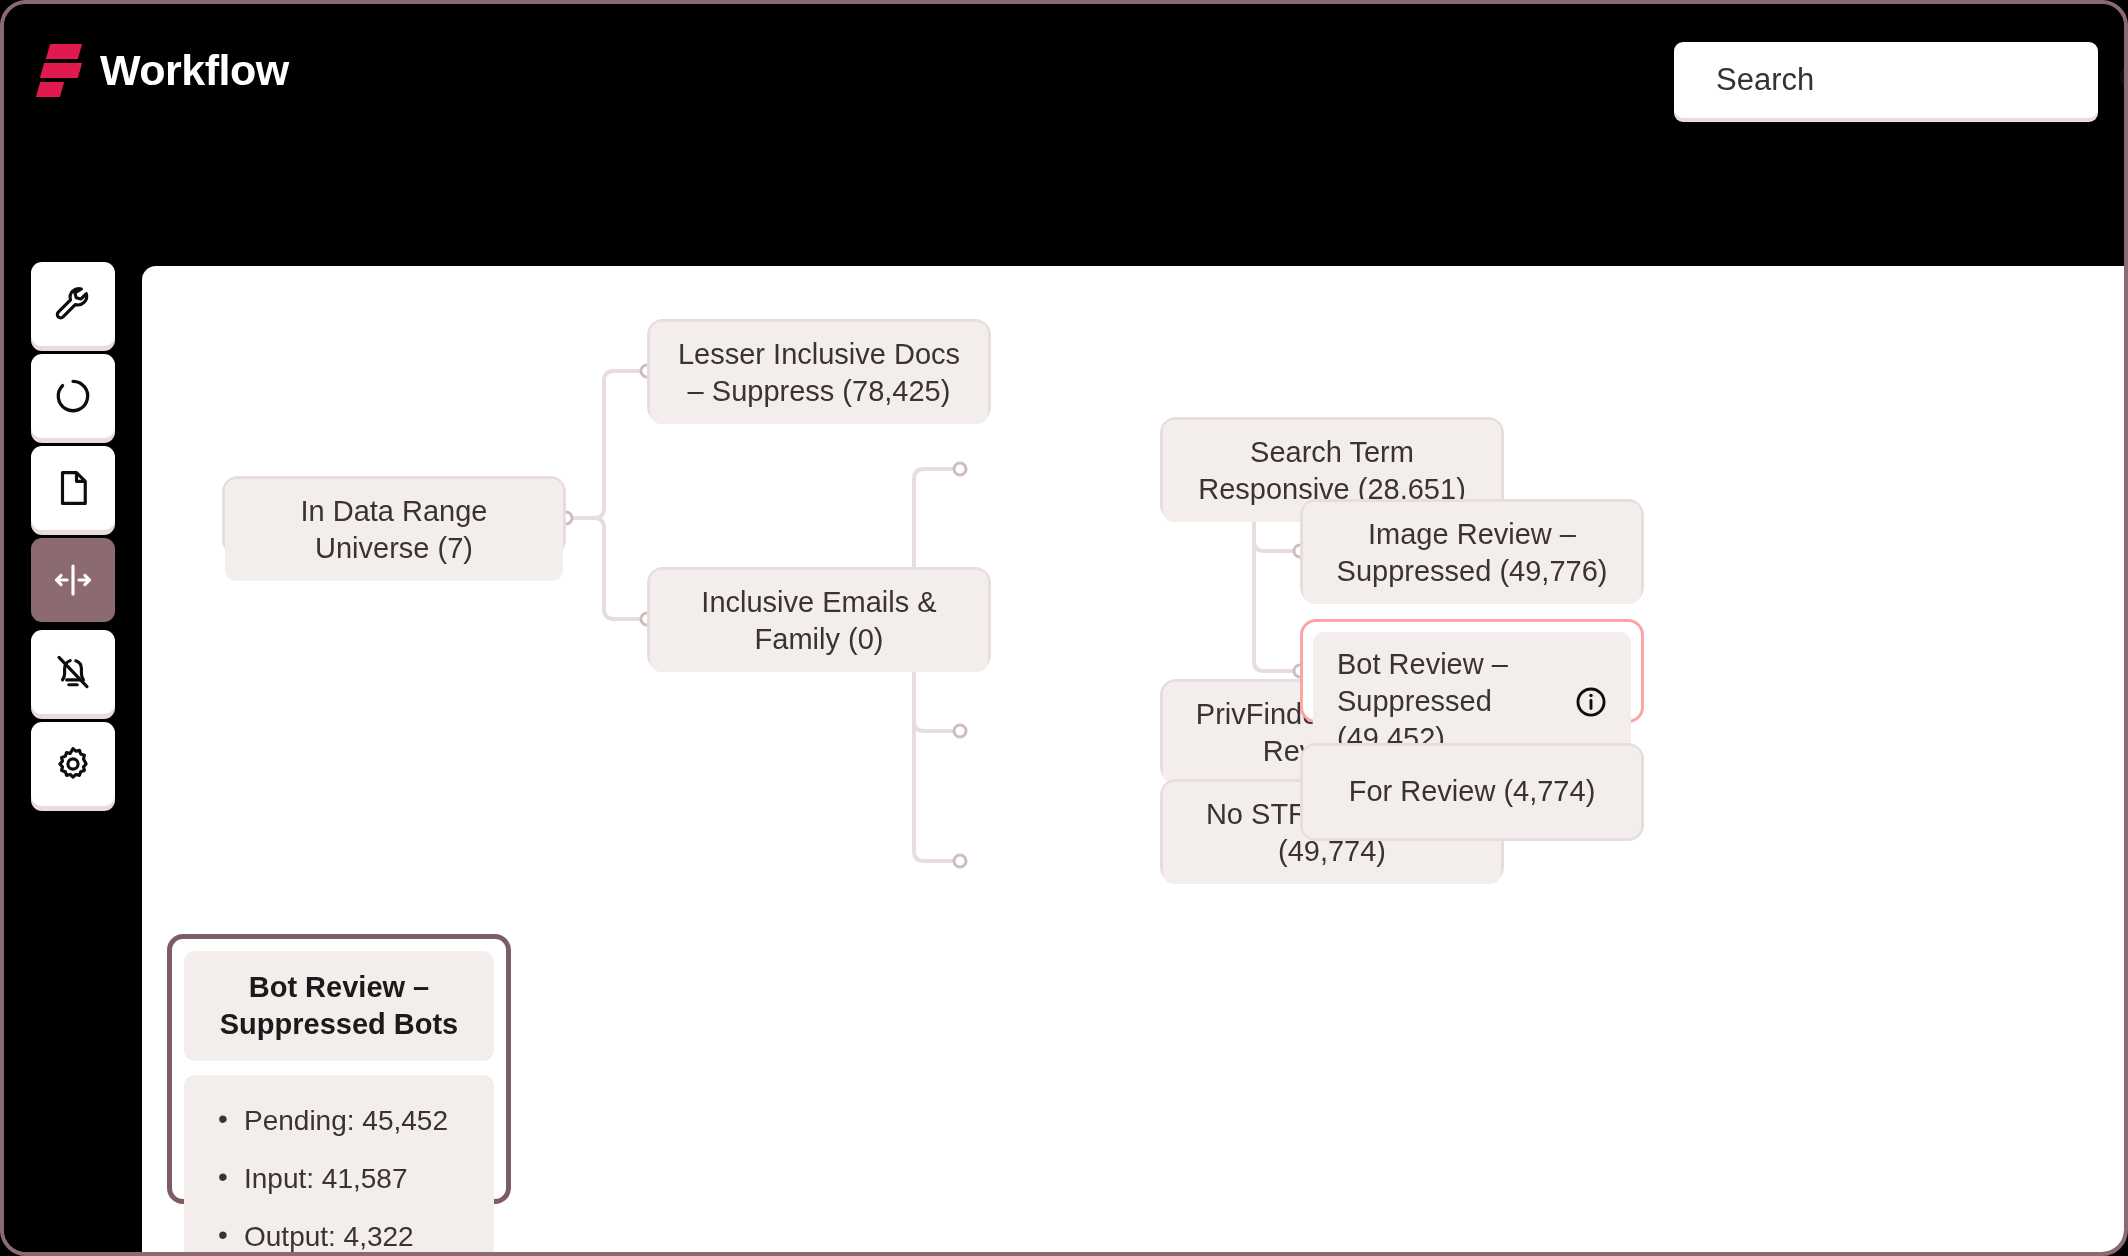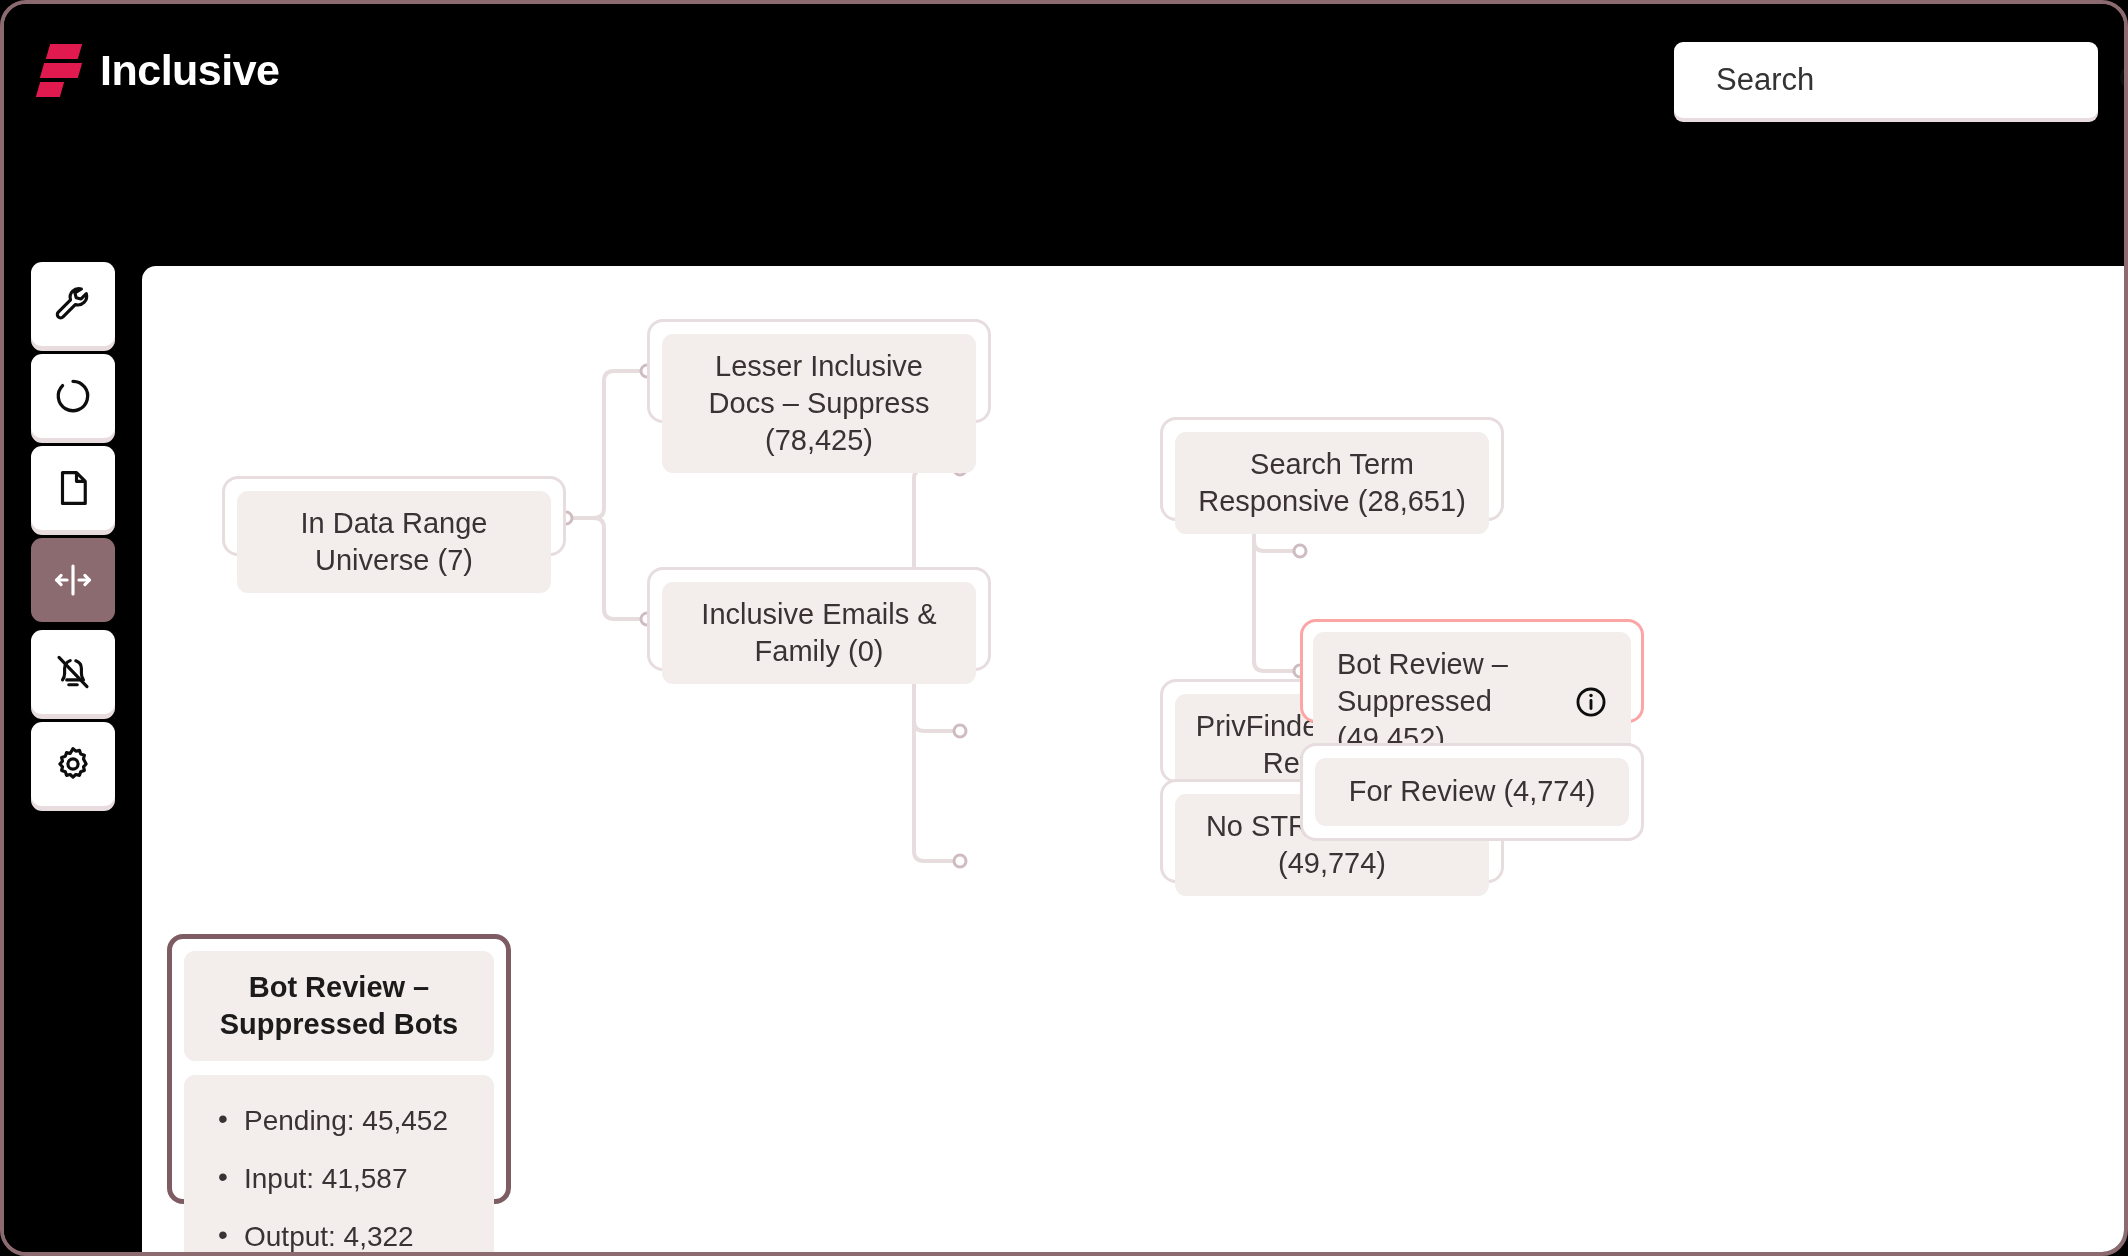--- a/index.html
+++ b/index.html
@@ -196,21 +196,20 @@
     width: 1990px; height: 994px;
     pointer-events: none;
   }
 
   
   .node {
     position: absolute;
     background: #ffffff;
     border: 3px solid #e7dcde;
     border-radius: 16px;
-    padding: 12px;
     display: flex;
     flex-direction: column;
     cursor: pointer;
     z-index: 2;
   }
   .node.selected { border: 3px solid #fca5a5; padding: 10px; }
   .node-body {
     background: #f3eeeb;
     border-radius: 11px;
     flex: 1;
@@ -285,21 +284,21 @@
 
 <div id="app">
 
   <div id="topbar">
     <div class="brand">
       <span class="brand-mark">
           <i></i>
           <i></i>
           <i></i>
         </span>
-      <span class="brand-text">Inclusive</span>
+      <span class="brand-text">Workflow</span>
     </div>
 
     <div id="search-box">
       <input type="text" placeholder="Search" style="">
       <span>
         <svg class="tb-icon" viewBox="0 0 24 24" fill="none" stroke="#0d0d0d" stroke-width="1.9">
           <circle cx="10.5" cy="10.5" r="6.6"></circle>
             <line x1="15.4" y1="15.4" x2="20.4" y2="20.4" stroke-linecap="round"></line>
         </svg>
       </span>
@@ -509,20 +508,25 @@
         <span class="node-title">PrivFinder Hits – Priv Review (0)</span>
       </div>
     </div>
 
     <div class="node" style="left:1018px; top:565px; width:344px; height:104px; transform:translateY(-52px);">
       <div class="node-body">
         <span class="node-title">No STR Hits + Fam (49,774)</span>
       </div>
     </div>
 
+    <div class="node" style="left:1158px; top:285px; width:344px; height:104px; transform:translateY(-52px);">
+      <div class="node-body">
+        <span class="node-title">Image Review – Suppressed (49,776)</span>
+      </div>
+    </div>
 
     <div class="node selected" style="left:1158px; top:405px; width:344px; height:104px; transform:translateY(-52px);">
       <div class="node-body" style="justify-content:flex-start; padding-left:24px;">
         <span class="node-title" style="text-align:left; max-width:210px;">Bot Review – Suppressed (49,452)</span>
         <span class="info-icon">
           <svg viewBox="0 0 24 24" fill="none" stroke="#0d0d0d" stroke-width="1.9">
             <circle cx="12" cy="12" r="8.7"></circle>
             <line x1="12" y1="11" x2="12" y2="16.4" stroke-linecap="round"></line>
             <circle cx="12" cy="7.7" r="1.15" fill="#0d0d0d" stroke="none"></circle>
           </svg>

